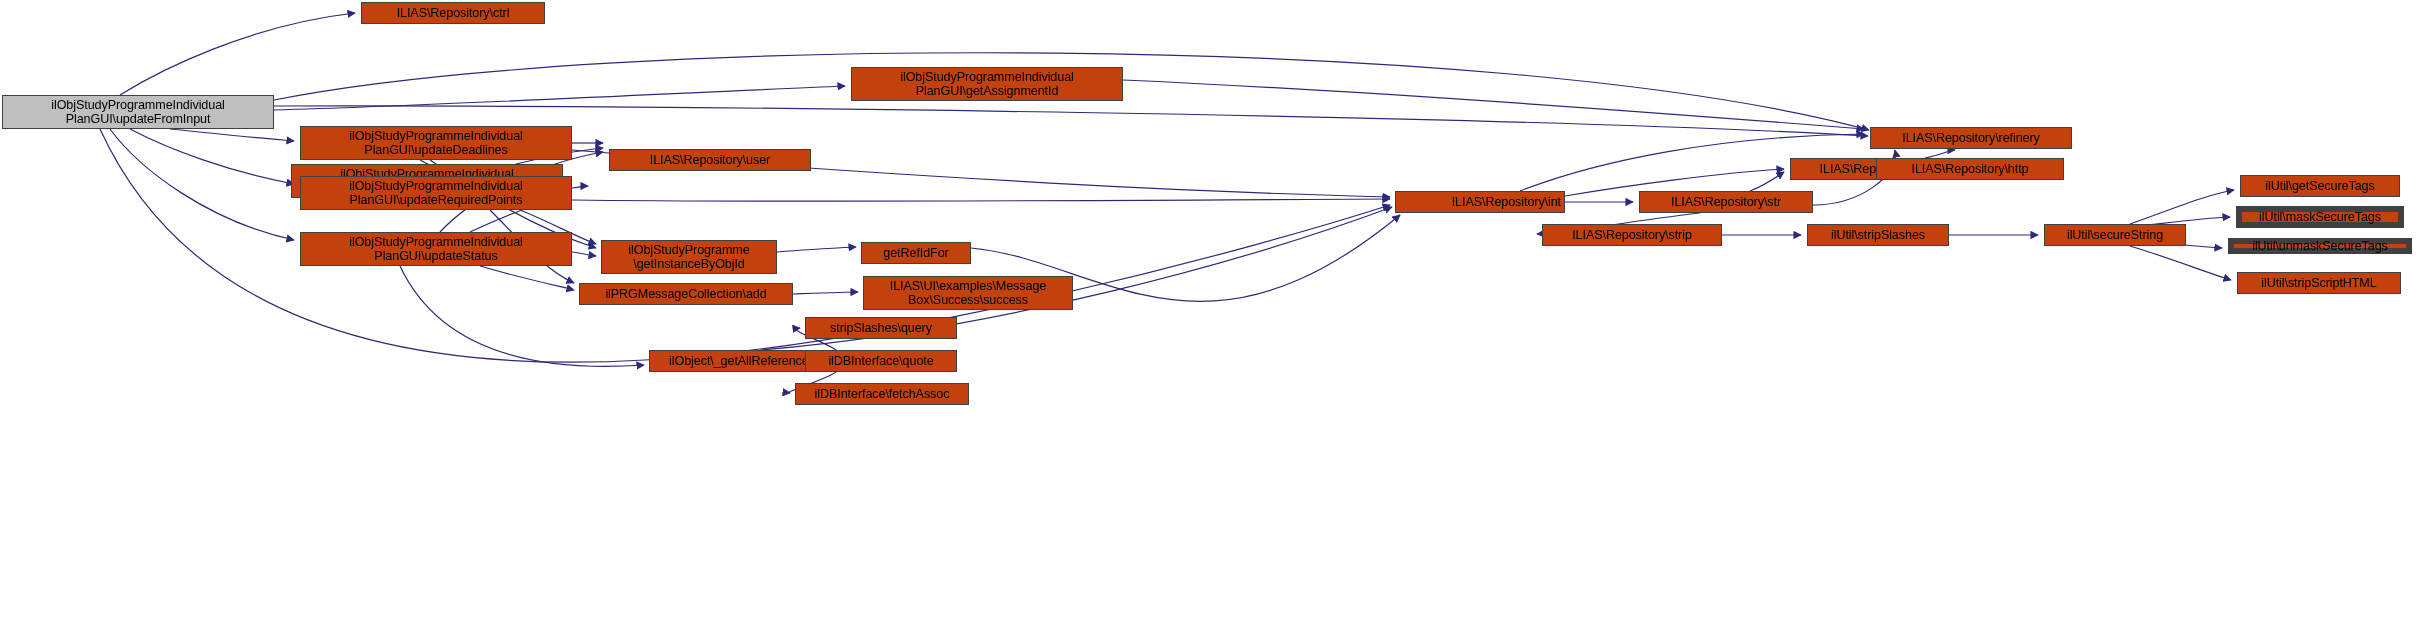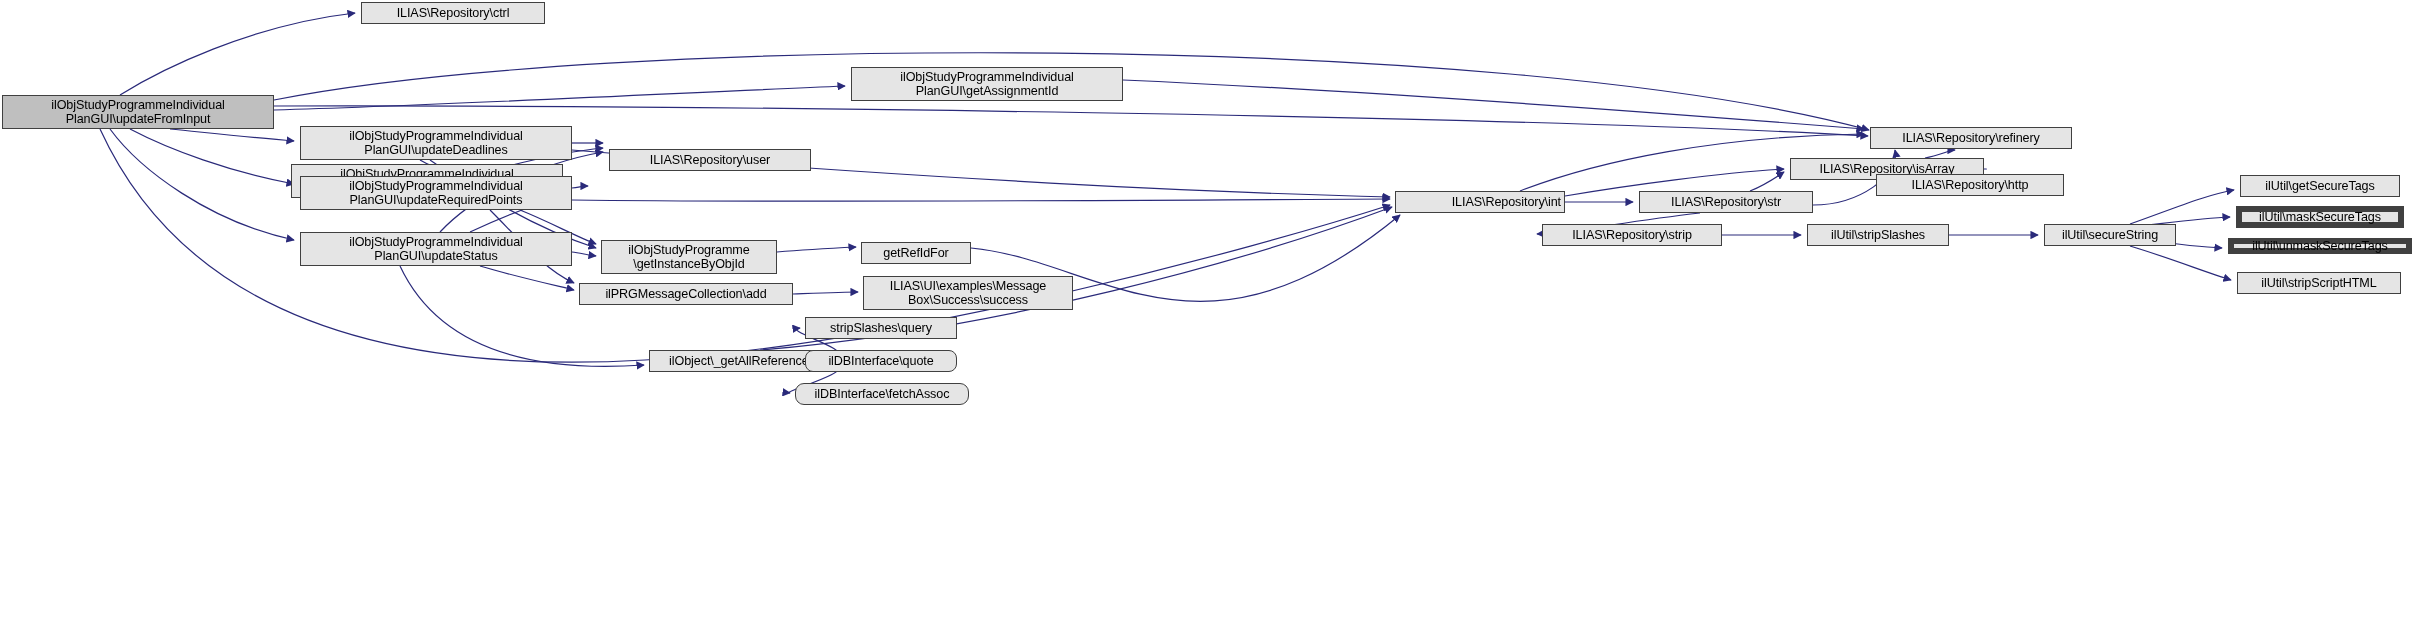--- a/index.html
+++ b/index.html
@@ -23,21 +23,21 @@
     height: 627px;
     pointer-events: none;
   }
   .node {
     position: absolute;
     box-sizing: border-box;
     display: flex;
     align-items: center;
     justify-content: center;
     text-align: center;
-    background: #e5e5e5;
+    background: #c2410c;
     border: 1px solid #404040;
     color: #000000;
     font-size: 12.6px;
     line-height: 14.5px;
     white-space: pre-line;
     letter-spacing: -0.1px;
     z-index: 5;
   }
   .node.root {
     background: #bfbfbf;
@@ -129,25 +129,25 @@
 \getInstanceByObjId</span></div>
       <div class="node" style="left: 861px; top: 242px; width: 110px; height: 22px;"><span class="node-label">getRefIdFor</span></div>
       <div class="node" style="left: 579px; top: 283px; width: 214px; height: 22px;"><span class="node-label">ilPRGMessageCollection\add</span></div>
       <div class="node" style="left: 863px; top: 276px; width: 210px; height: 34px;"><span class="node-label">ILIAS\UI\examples\Message
 Box\Success\success</span></div>
       <div class="node" style="left: 1395px; top: 191px; width: 170px; height: 22px; justify-content: flex-end;"><span class="node-label">ILIAS\Repository\int</span></div>
       <div class="node" style="left: 1639px; top: 191px; width: 174px; height: 22px; text-align: right;"><span class="node-label">ILIAS\Repository\str</span></div>
       <div class="node" style="left: 1790px; top: 158px; width: 194px; height: 22px;"><span class="node-label">ILIAS\Repository\isArray</span></div>
       <div class="node" style="left: 1542px; top: 224px; width: 180px; height: 22px;"><span class="node-label">ILIAS\Repository\strip</span></div>
       <div class="node" style="left: 1870px; top: 127px; width: 202px; height: 22px;"><span class="node-label">ILIAS\Repository\refinery</span></div>
-      <div class="node" style="left: 1876px; top: 174px; width: 188px; height: 22px;"><span class="node-label">ILIAS\Repository\http</span></div>
+      <div class="node" style="left: 1876px; top: 158px; width: 188px; height: 22px;"><span class="node-label">ILIAS\Repository\http</span></div>
       <div class="node" style="left: 1807px; top: 224px; width: 142px; height: 22px;"><span class="node-label">ilUtil\stripSlashes</span></div>
-      <div class="node" style="left: 2044px; top: 224px; width: 132px; height: 22px;"><span class="node-label">ilUtil\secureString</span></div>
+      <div class="node" style="left: 2044px; top: 224px; width: 142px; height: 22px;"><span class="node-label">ilUtil\secureString</span></div>
       <div class="node" style="left: 2240px; top: 175px; width: 160px; height: 22px;"><span class="node-label">ilUtil\getSecureTags</span></div>
       <div class="node highlight" style="left: 2236px; top: 206px; width: 168px; height: 22px;"><span class="node-label">ilUtil\maskSecureTags</span></div>
       <div class="node highlight" style="left: 2228px; top: 238px; width: 184px; height: 16px;"><span class="node-label">ilUtil\unmaskSecureTags</span></div>
       <div class="node" style="left: 2237px; top: 272px; width: 164px; height: 22px;"><span class="node-label">ilUtil\stripScriptHTML</span></div>
       <div class="node" style="left: 649px; top: 350px; width: 186px; height: 22px;"><span class="node-label">ilObject\_getAllReferences</span></div>
       <div class="node" style="left: 805px; top: 317px; width: 152px; height: 22px;"><span class="node-label">stripSlashes\query</span></div>
-      <div class="node" style="left: 805px; top: 350px; width: 152px; height: 22px; border-radius: 8px;"><span class="node-label">ilDBInterface\quote</span></div>
-      <div class="node" style="left: 795px; top: 383px; width: 174px; height: 22px; border-radius: 9px;"><span class="node-label">ilDBInterface\fetchAssoc</span></div>
+      <div class="node" style="left: 805px; top: 350px; width: 152px; height: 22px;"><span class="node-label">ilDBInterface\quote</span></div>
+      <div class="node" style="left: 795px; top: 383px; width: 174px; height: 22px;"><span class="node-label">ilDBInterface\fetchAssoc</span></div>
     </div>
 </div>
 
 </body></html>

